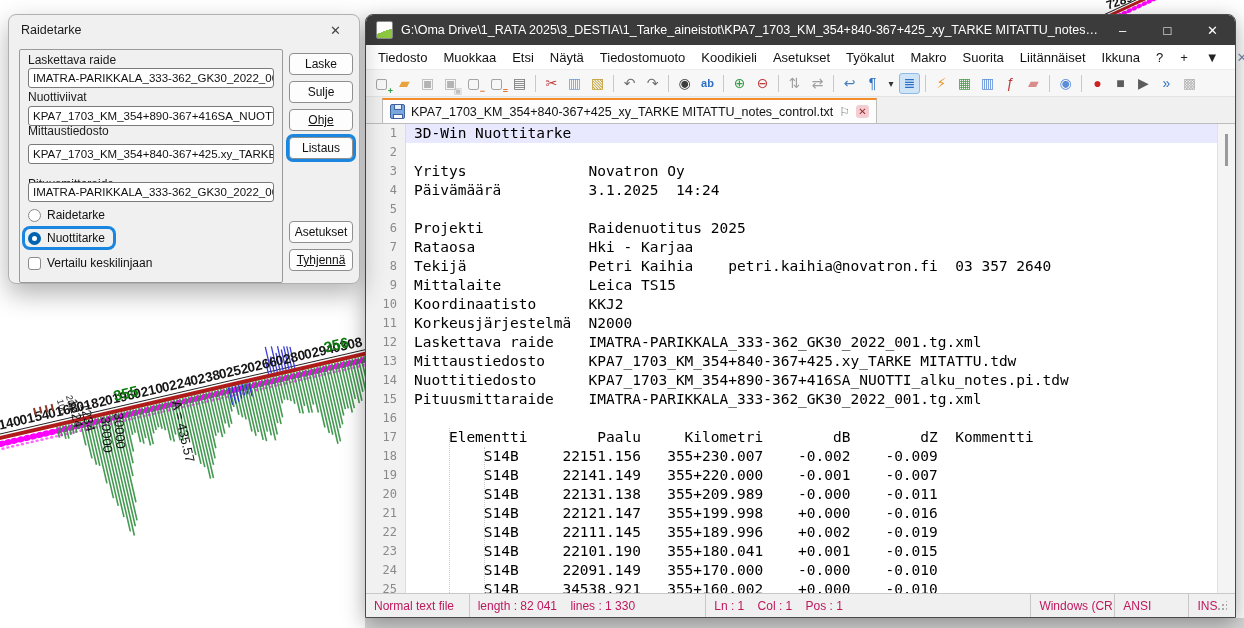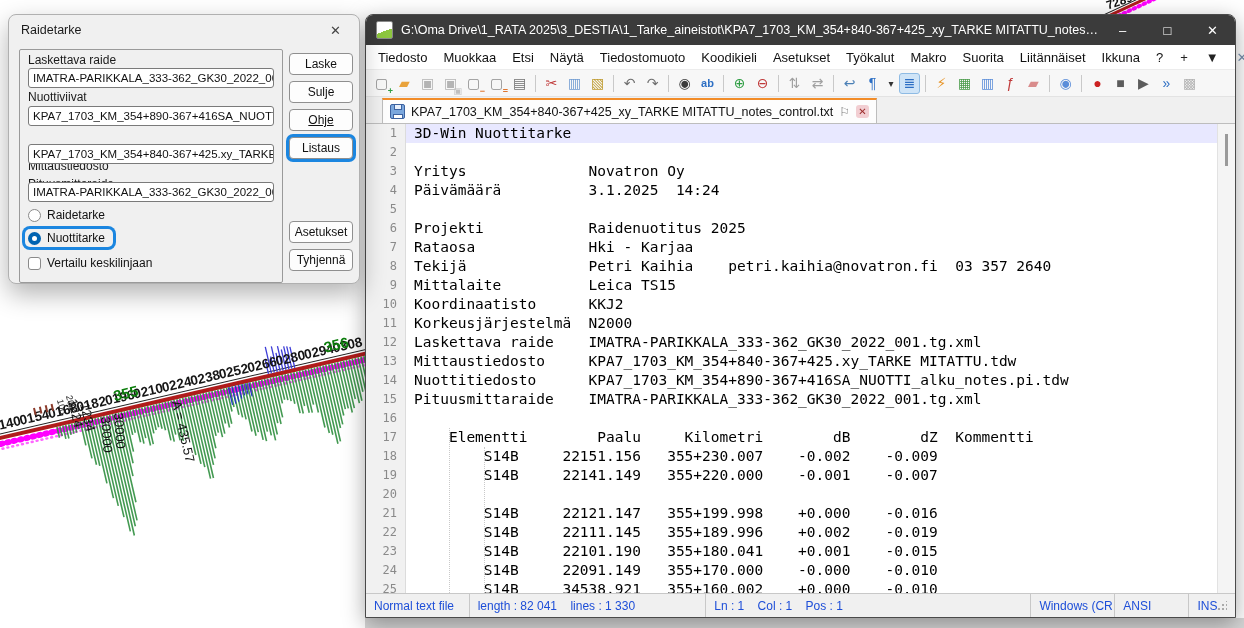--- a/index.html
+++ b/index.html
@@ -57,21 +57,21 @@
       padding-right:8px;box-sizing:border-box;height:19px;line-height:19px;border-right:1px solid #dcdcdc;}
   .txt{white-space:pre;font-size:14.5px;line-height:19px;color:#000;padding-left:8px;}
   .row.cur .txt{background:transparent;}
   .row.cur:after{content:"";position:absolute;left:40px;right:17px;top:0;bottom:0;background:#e8e8ff;z-index:0;}
   .row .txt{position:relative;z-index:1;}
   .guide{position:absolute;width:0;border-left:1px dotted #c9c9c9;z-index:2;}
   .vscroll{position:absolute;right:0;top:0;bottom:0;width:17px;background:#f4f4f4;border-left:1px solid #e2e2e2;z-index:3;}
   .vthumb{position:absolute;left:7px;top:10px;width:3px;height:32px;background:#9a9a9a;}
 
   .statusbar{height:23px;background:#f0f0f0;border-top:1px solid #c8c8c8;display:flex;align-items:center;
-             font-size:12px;color:#1d4ed8;flex:0 0 auto;white-space:pre;}
+             font-size:12px;color:#be185d;flex:0 0 auto;white-space:pre;}
   .seg{padding:0 8px;height:100%;display:flex;align-items:center;border-right:1px solid #c8c8c8;box-sizing:border-box;overflow:hidden;}
   .seg.s1{width:105px;} .seg.s2{width:240px;} .seg.s3{width:330px;} .seg.s4{width:85px;} .seg.s5{width:75px;}
   .seg.s6{flex:1 1 auto;border-right:none;}
   .grip{margin-left:auto;width:10px;height:10px;
         background:radial-gradient(circle at 2px 8px,#aaa 1px,transparent 1.4px),
                    radial-gradient(circle at 6px 8px,#aaa 1px,transparent 1.4px),
                    radial-gradient(circle at 6px 4px,#aaa 1px,transparent 1.4px),
                    radial-gradient(circle at 10px 8px,#aaa 1px,transparent 1.4px),
                    radial-gradient(circle at 10px 4px,#aaa 1px,transparent 1.4px),
                    radial-gradient(circle at 10px 0px,#aaa 1px,transparent 1.4px);}
@@ -605,20 +605,21 @@
         <div class="row">
           <span class="ln">18</span>
           <span class="txt">        S14B     22151.156   355+230.007    -0.002    -0.009</span>
         </div>
         <div class="row">
           <span class="ln">19</span>
           <span class="txt">        S14B     22141.149   355+220.000    -0.001    -0.007</span>
         </div>
         <div class="row">
           <span class="ln">20</span>
+          <span class="txt">        S14B     22131.138   355+209.989    -0.000    -0.011</span>
         </div>
         <div class="row">
           <span class="ln">21</span>
           <span class="txt">        S14B     22121.147   355+199.998    +0.000    -0.016</span>
         </div>
         <div class="row">
           <span class="ln">22</span>
           <span class="txt">        S14B     22111.145   355+189.996    +0.002    -0.019</span>
         </div>
         <div class="row">
@@ -664,21 +665,21 @@
   <div class="grp">
     <span class="lbl" style="top:3px;">Laskettava raide</span>
     <span class="fld" style="top:18px;">IMATRA-PARIKKALA_333-362_GK30_2022_001.tg.x</span>
 
     <span class="lbl" style="top:40px;">Nuottiviivat</span>
     <span class="combo" style="top:56px;">
       <span>KPA7_1703_KM_354+890-367+416SA_NUOTTI_</span>
 
     </span>
 
-    <span class="lbl" style="top:74px;margin-top:35px;">Mittaustiedosto</span>
+    <span class="lbl" style="top:74px;">Mittaustiedosto</span>
     <span class="combo" style="top:94px;">
       <span>KPA7_1703_KM_354+840-367+425.xy_TARKE M</span>
 
     </span>
 
     <span class="lbl" style="top:117px;margin-top:10px;">Pituusmittaraide</span>
     <span class="combo" style="top:132px;">
       <span>IMATRA-PARIKKALA_333-362_GK30_2022_001.t</span>
 
     </span>
@@ -697,14 +698,14 @@
       <span class="chk"></span>
       <span>Vertailu keskilinjaan</span>
     </span>
   </div>
 
   <button class="dlg-btn" style="top:38px;">Laske</button>
   <button class="dlg-btn" style="top:66px;">Sulje</button>
   <button class="dlg-btn" style="top:94px;text-decoration:underline;">Ohje</button>
   <button class="dlg-btn hl-ring" style="top:122px;">Listaus</button>
   <button class="dlg-btn" style="top:206px;">Asetukset</button>
-  <button class="dlg-btn" style="top:234px;">Tyhjennä</button>
+  <button class="dlg-btn" style="top:234px;text-decoration:underline;">Tyhjennä</button>
 </div>
 
 </body></html>

